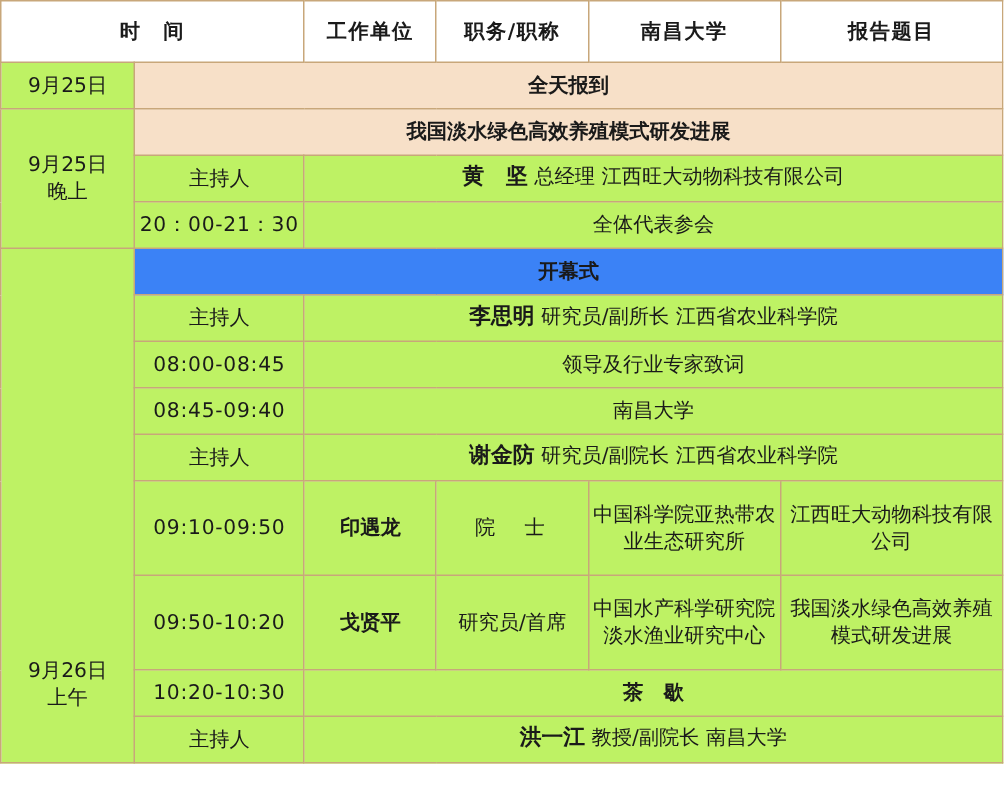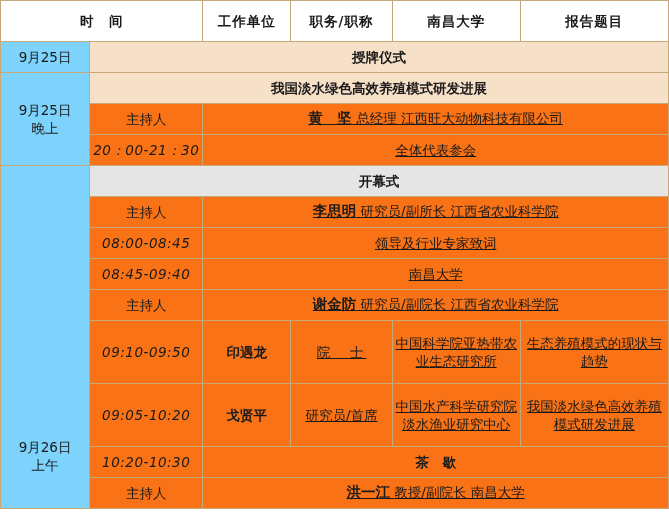--- a/index.html
+++ b/index.html
@@ -30,55 +30,53 @@
   col.c-topic{width:148px;}
 
   .hdr{
     background:#ffffff;
     font-weight:bold;
     font-size:15px;
     height:40px;
     letter-spacing:1px;
   }
   .daycell{
-    background:#7dd3fc;
+    background:#bef264;
     font-size:13.5px;
     padding:4px 2px;
   }
   .band{
     background:#f7e0c8;
     font-weight:bold;
     font-size:14.5px;
     height:30px;
   }
   .band-olive{
-    background:#e5e5e5;
+    background:#3b82f6;
     font-weight:bold;
     font-size:14.5px;
     height:30px;
   }
   .plainrow{
-    background:#f97316;
+    background:#bef264;
     height:30px;
   }
   .timecell{
     font-size:13px;
     letter-spacing:0.5px;
-    font-style:italic;
   }
   .host{
     font-size:13.5px;
   }
   .namebold{
     font-weight:bold;
     font-size:14.5px;
   }
   .wide-text{
     font-size:13.5px;
-    text-decoration:underline;
   }
   .cellpad{padding:5px 4px;margin-left:20px;}
   .tall{height:62px;}
   .mid{height:30px;}
   .spaced2{letter-spacing:3px;}
 </style>
 </head>
 <body>
 
 <table class="agenda">
@@ -95,21 +93,21 @@
     <tr>
       <th class="hdr" colspan="2">时　间</th>
       <th class="hdr">工作单位</th>
       <th class="hdr">职务/职称</th>
       <th class="hdr">南昌大学</th>
       <th class="hdr">报告题目</th>
     </tr>
 
     <tr>
       <td class="daycell mid">9月25日</td>
-      <td class="band" colspan="5">授牌仪式</td>
+      <td class="band" colspan="5">全天报到</td>
     </tr>
 
     <tr>
       <td class="daycell" rowspan="3" style="white-space:pre-line;">9月25日
 晚上</td>
       <td class="band" colspan="5">我国淡水绿色高效养殖模式研发进展</td>
     </tr>
     <tr>
       <td class="plainrow host">主持人</td>
       <td class="plainrow wide-text" colspan="4">
@@ -147,24 +145,24 @@
       <td class="plainrow wide-text" colspan="4">
         <span class="namebold">谢金防</span>
         <span>研究员/副院长  江西省农业科学院</span>
       </td>
     </tr>
     <tr>
       <td class="plainrow timecell tall">09:10-09:50</td>
       <td class="plainrow namebold tall">印遇龙</td>
       <td class="plainrow wide-text tall spaced2">院　士</td>
       <td class="plainrow wide-text tall cellpad">中国科学院亚热带农业生态研究所</td>
-      <td class="plainrow wide-text tall cellpad">生态养殖模式的现状与趋势</td>
+      <td class="plainrow wide-text tall cellpad">江西旺大动物科技有限公司</td>
     </tr>
     <tr>
-      <td class="plainrow timecell tall">09:05-10:20</td>
+      <td class="plainrow timecell tall">09:50-10:20</td>
       <td class="plainrow namebold tall">戈贤平</td>
       <td class="plainrow wide-text tall cellpad">研究员/首席</td>
       <td class="plainrow wide-text tall cellpad">中国水产科学研究院淡水渔业研究中心</td>
       <td class="plainrow wide-text tall cellpad">我国淡水绿色高效养殖模式研发进展</td>
     </tr>
     <tr>
       <td class="plainrow timecell">10:20-10:30</td>
       <td class="plainrow namebold" colspan="4">茶　歇</td>
     </tr>
     <tr>

